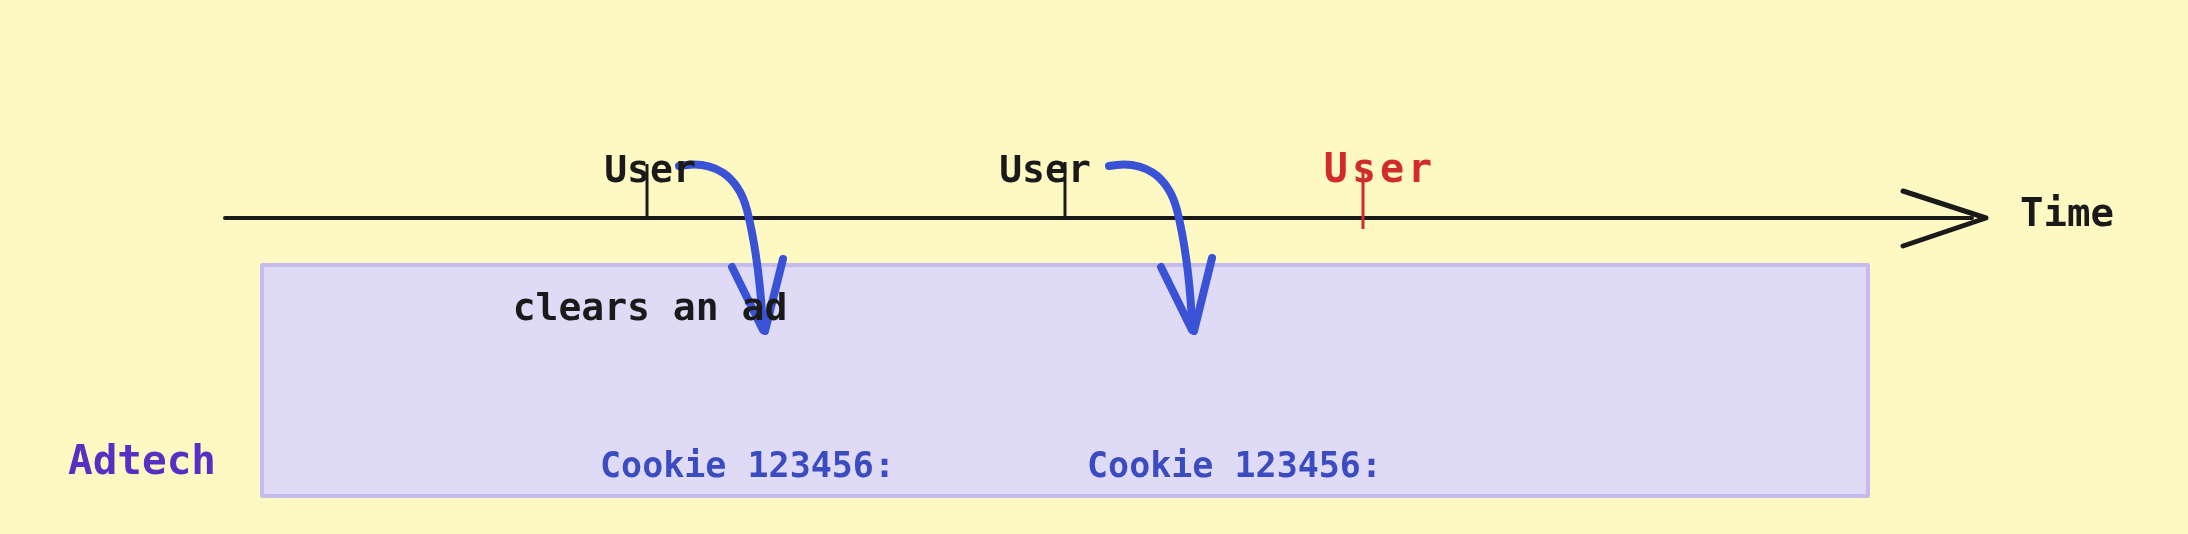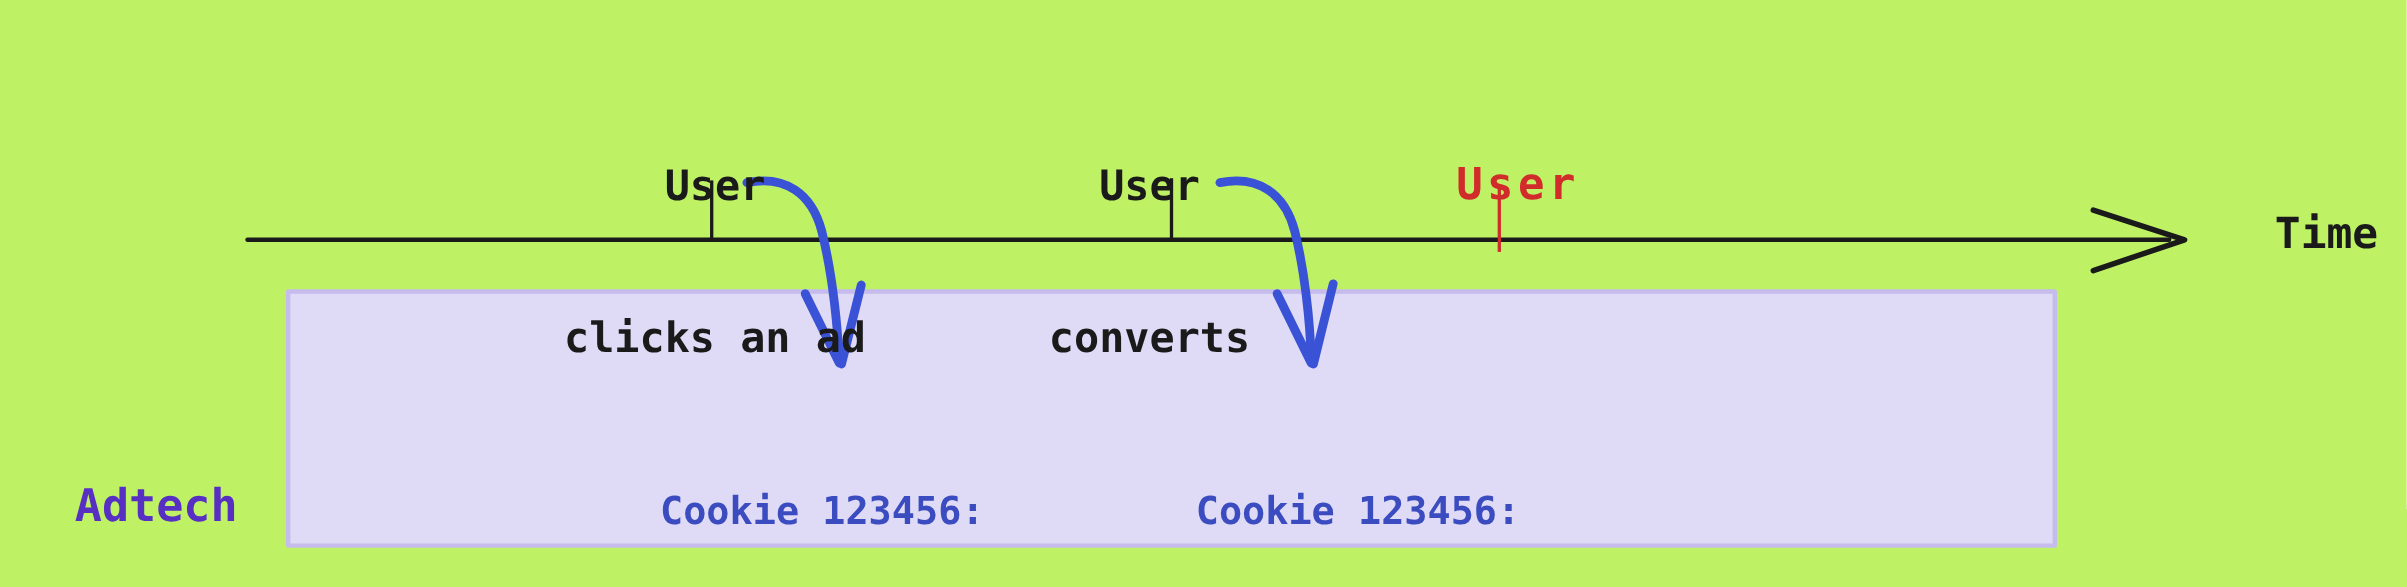--- a/index.html
+++ b/index.html
@@ -1,20 +1,20 @@
 <!DOCTYPE html>
 <html><head>
 <meta charset="utf-8">
 <style>
   html, body { margin: 0; padding: 0; background: #ffffff; }
   .stage {
     position: relative;
     width: 2188px;
     height: 534px;
-    background: #bef264;
+    background: #fef9c3;
     overflow: hidden;
     font-family: "DejaVu Sans Mono", "Liberation Mono", monospace;
     font-weight: 700;
   }
   .layer-svg {
     position: absolute;
     left: 0; top: 0;
     width: 2188px; height: 534px;
     pointer-events: none;
   }
@@ -41,21 +41,20 @@
     font-size: 40px;
     letter-spacing: 4px;
   }
   .event-clicks   { left: 650px; }
   .event-converts { left: 1045px; }
   .event-clears   { left: 1380px; }
   .time-label {
     left: 2020px; top: 190px;
     font-size: 39px;
     color: #1a1a1a;
-    margin-left: 48px;
   }
   .server-label {
     left: 142px; top: 328px;
     transform: translateX(-50%);
     text-align: center;
     font-size: 41px;
     line-height: 53px;
     color: #582fc3;
   }
   .record {
@@ -93,25 +92,24 @@
     </g>
 
     <g>
       <path d="M 1109 166 C 1144 159 1168 176 1177 210 C 1186 246 1191 292 1192 327" fill="none" stroke="#3952d6" stroke-width="8" stroke-linecap="round"></path>
       <path d="M 1161 267 L 1192 330 M 1212 258 L 1194 331" fill="none" stroke="#3952d6" stroke-width="8" stroke-linecap="round"></path>
     </g>
   </svg>
 
   <div class="label event-label event-clicks">
     <div>User</div>
-    <div>clicks an ad</div>
+    <div>clears an ad</div>
   </div>
   <div class="label event-label event-converts">
     <div>User</div>
-    <div>converts</div>
   </div>
   <div class="label event-label cleared event-clears">
     <div>User</div>
   </div>
 
   <div class="label time-label">Time</div>
 
   <div class="label server-label">
     <div>Adtech</div>
     

